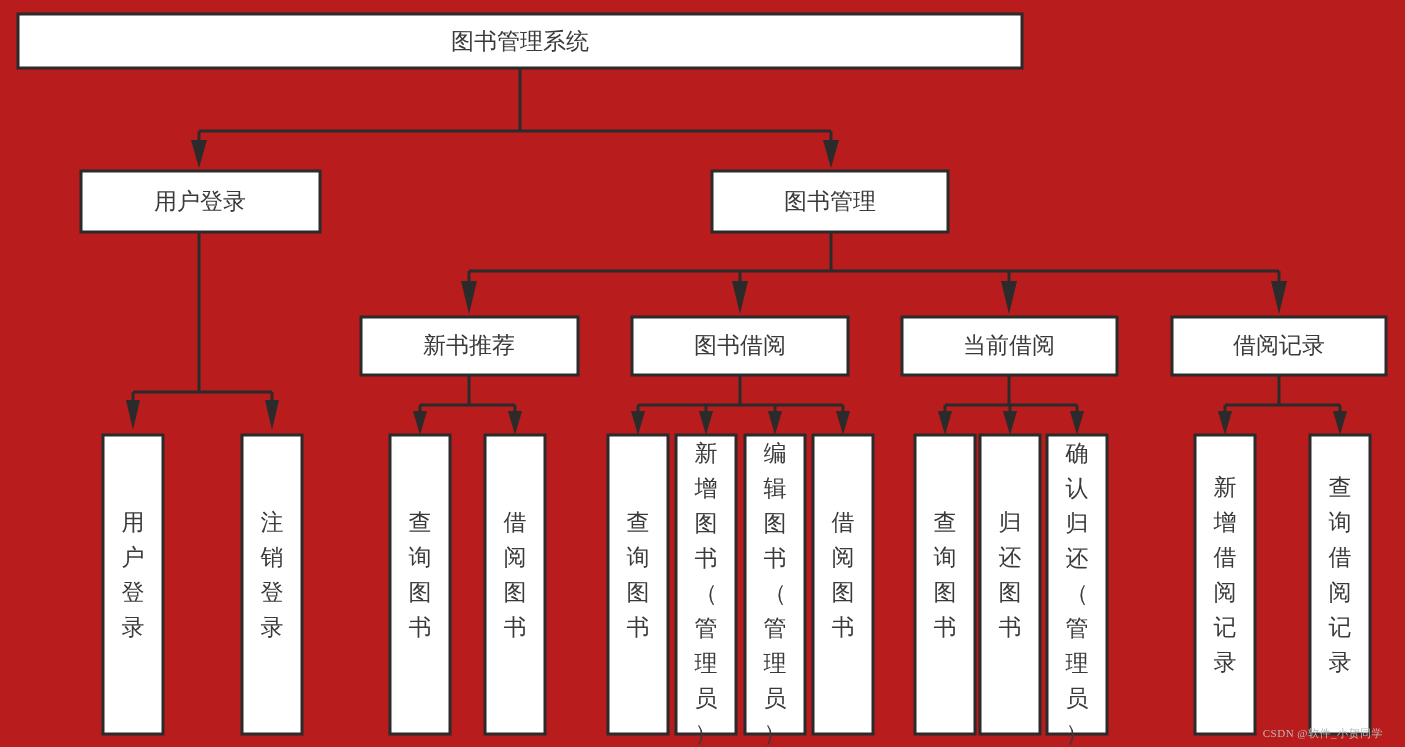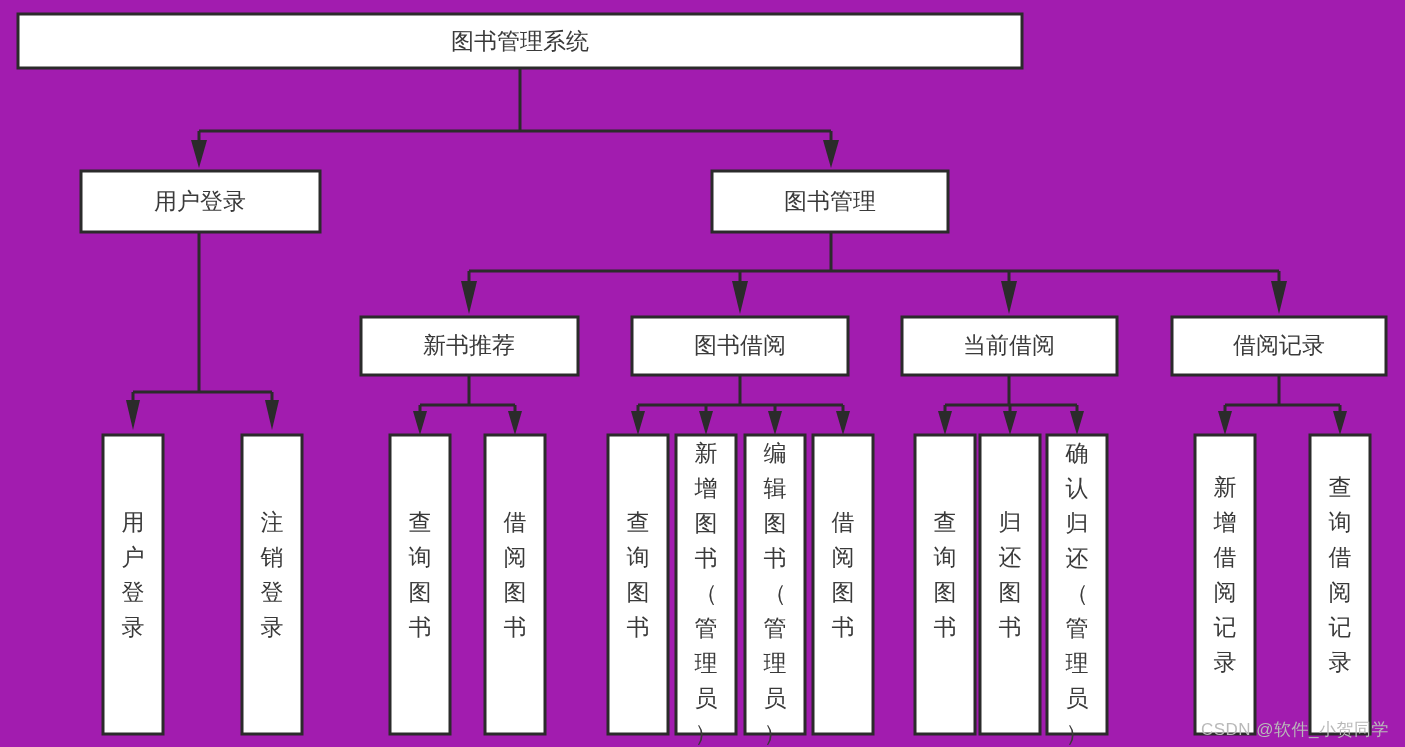--- a/index.html
+++ b/index.html
@@ -7,21 +7,21 @@
     padding: 0;
     background: #ffffff;
   }
   body {
     font-family: "Liberation Sans", "DejaVu Sans", sans-serif;
   }
   #diagram-root {
     position: relative;
     width: 1405px;
     height: 747px;
-    background: #a21caf;
+    background: #b91c1c;
     overflow: hidden;
   }
   svg#flow {
     position: absolute;
     left: 0;
     top: 0;
     width: 1405px;
     height: 747px;
     display: block;
   }
@@ -49,24 +49,24 @@
     white-space: pre;
   }
   .node-label-vertical {
     fill: #3a3a3a;
     font-family: "Liberation Sans", "DejaVu Sans", sans-serif;
     font-size: 23px;
     text-anchor: middle;
   }
   .watermark {
     position: absolute;
-    right: 16px;
+    right: 22px;
     bottom: 6px;
-    font-family: Liberation Sans, sans-serif;
-    font-size: 17px;
+    font-family: Liberation Serif, serif;
+    font-size: 11px;
     color: #b9b9b9;
     letter-spacing: 0.5px;
     white-space: nowrap;
     user-select: none;
   }
 </style>
 </head>
 <body>
 
 <div id="diagram-root">

